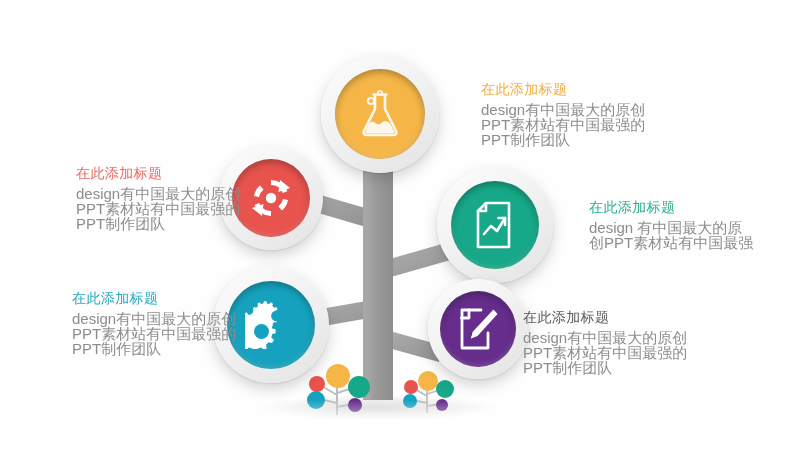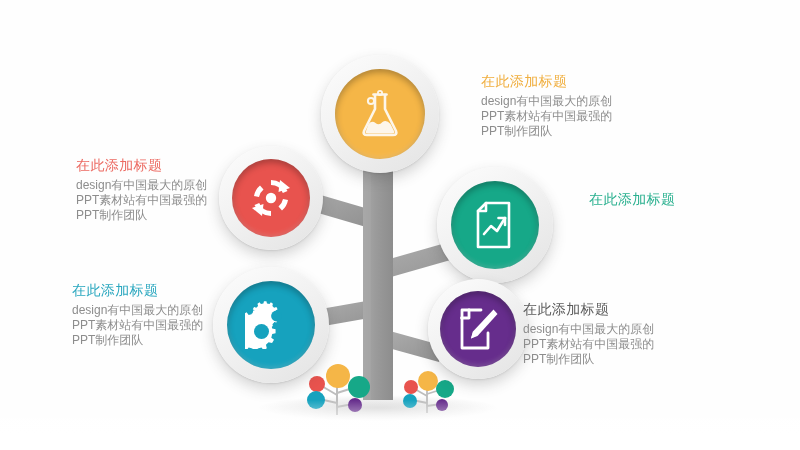--- a/index.html
+++ b/index.html
@@ -69,26 +69,26 @@
   #node-edit .disc    { width: 76px;  height: 76px; background: #662d8c; }
 
   
   .text-block {
     position: absolute;
     z-index: 4;
   }
   .tb-title {
     font-size: 14px;
     line-height: 19px;
-    margin: 0 0 3px 0;
+    margin: 8px 0 3px 0;
     letter-spacing: 0.4px;
     white-space: nowrap;
   }
   .tb-body {
-    font-size: 12px;
+    font-size: 15px;
     line-height: 15px;
     color: #8d8d8d;
     margin: 0;
   }
   .tb-body div { white-space: nowrap; }
 
   #text-orange { left: 481px; top: 72px;  width: 160px; }
   #text-orange .tb-title { color: #f0ae3e; }
 
   #text-red    { left: 76px;  top: 156px; width: 160px; }
@@ -270,20 +270,22 @@
     <div class="tb-body">
       <div>design有中国最大的原创</div>
       <div>PPT素材站有中国最强的</div>
       <div>PPT制作团队</div>
     </div>
   </div>
 
   <div class="text-block" id="text-green">
     <div class="tb-title">在此添加标题</div>
     <div class="tb-body">
+      <div> design 有中国最大的原</div>
+      <div>创PPT素材站有中国最强</div>
     </div>
   </div>
 
   <div class="text-block" id="text-cyan">
     <div class="tb-title">在此添加标题</div>
     <div class="tb-body">
       <div>design有中国最大的原创</div>
       <div>PPT素材站有中国最强的</div>
       <div>PPT制作团队</div>
     </div>

